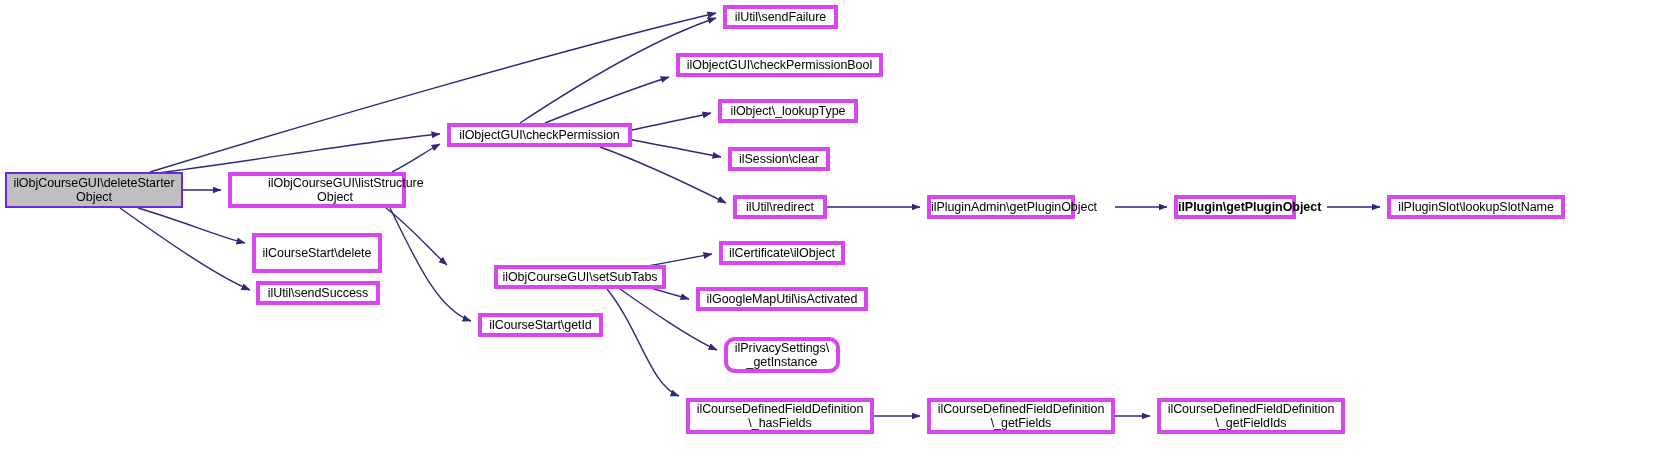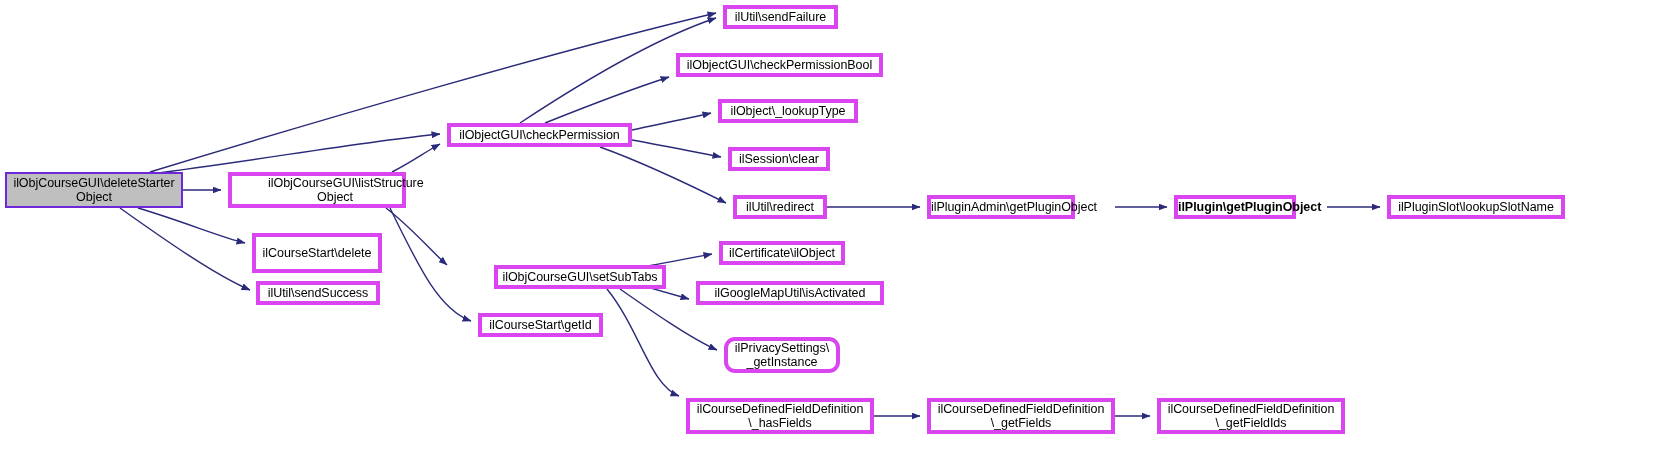--- a/index.html
+++ b/index.html
@@ -94,21 +94,21 @@
       <div class="node" style="left: 256px; top: 281px; width: 124px; height: 24px;"><span class="node-label">ilUtil\sendSuccess</span></div>
       <div class="node" style="left: 447px; top: 123px; width: 185px; height: 24px; align-items: center;"><span class="node-label">ilObjectGUI\checkPermission</span></div>
       <div class="node" style="left: 454px; top: 265px; width: 172px; height: 24px; margin-left: 40px;"><span class="node-label">ilObjCourseGUI\setSubTabs</span></div>
       <div class="node" style="left: 478px; top: 313px; width: 125px; height: 24px;"><span class="node-label">ilCourseStart\getId</span></div>
       <div class="node" style="left: 723px; top: 5px; width: 115px; height: 24px;"><span class="node-label">ilUtil\sendFailure</span></div>
       <div class="node" style="left: 676px; top: 53px; width: 207px; height: 24px;"><span class="node-label">ilObjectGUI\checkPermissionBool</span></div>
       <div class="node" style="left: 718px; top: 99px; width: 140px; height: 24px;"><span class="node-label">ilObject\_lookupType</span></div>
       <div class="node" style="left: 728px; top: 147px; width: 102px; height: 24px;"><span class="node-label">ilSession\clear</span></div>
       <div class="node" style="left: 733px; top: 195px; width: 94px; height: 24px;"><span class="node-label">ilUtil\redirect</span></div>
       <div class="node" style="left: 719px; top: 241px; width: 126px; height: 24px;"><span class="node-label">ilCertificate\ilObject</span></div>
-      <div class="node" style="left: 696px; top: 281px; width: 188px; height: 24px;"><span class="node-label">ilGoogleMapUtil\isActivated</span></div>
+      <div class="node" style="left: 696px; top: 287px; width: 172px; height: 24px;"><span class="node-label">ilGoogleMapUtil\isActivated</span></div>
       <div class="node" style="left: 724px; top: 337px; width: 116px; height: 36px; border-radius: 11px;"><span class="node-label">ilPrivacySettings\
 _getInstance</span></div>
       <div class="node" style="left: 686px; top: 398px; width: 188px; height: 36px;"><span class="node-label">ilCourseDefinedFieldDefinition
 \_hasFields</span></div>
       <div class="node" style="left: 927px; top: 398px; width: 188px; height: 36px;"><span class="node-label">ilCourseDefinedFieldDefinition
 \_getFields</span></div>
       <div class="node" style="left: 1157px; top: 398px; width: 188px; height: 36px;"><span class="node-label">ilCourseDefinedFieldDefinition
 \_getFieldIds</span></div>
       <div class="node" style="left: 927px; top: 195px; width: 148px; height: 24px;"><span class="node-label">ilPluginAdmin\getPluginObject</span></div>
       <div class="node" style="left: 1174px; top: 195px; width: 122px; height: 24px; font-weight: bold;"><span class="node-label">ilPlugin\getPluginObject</span></div>

